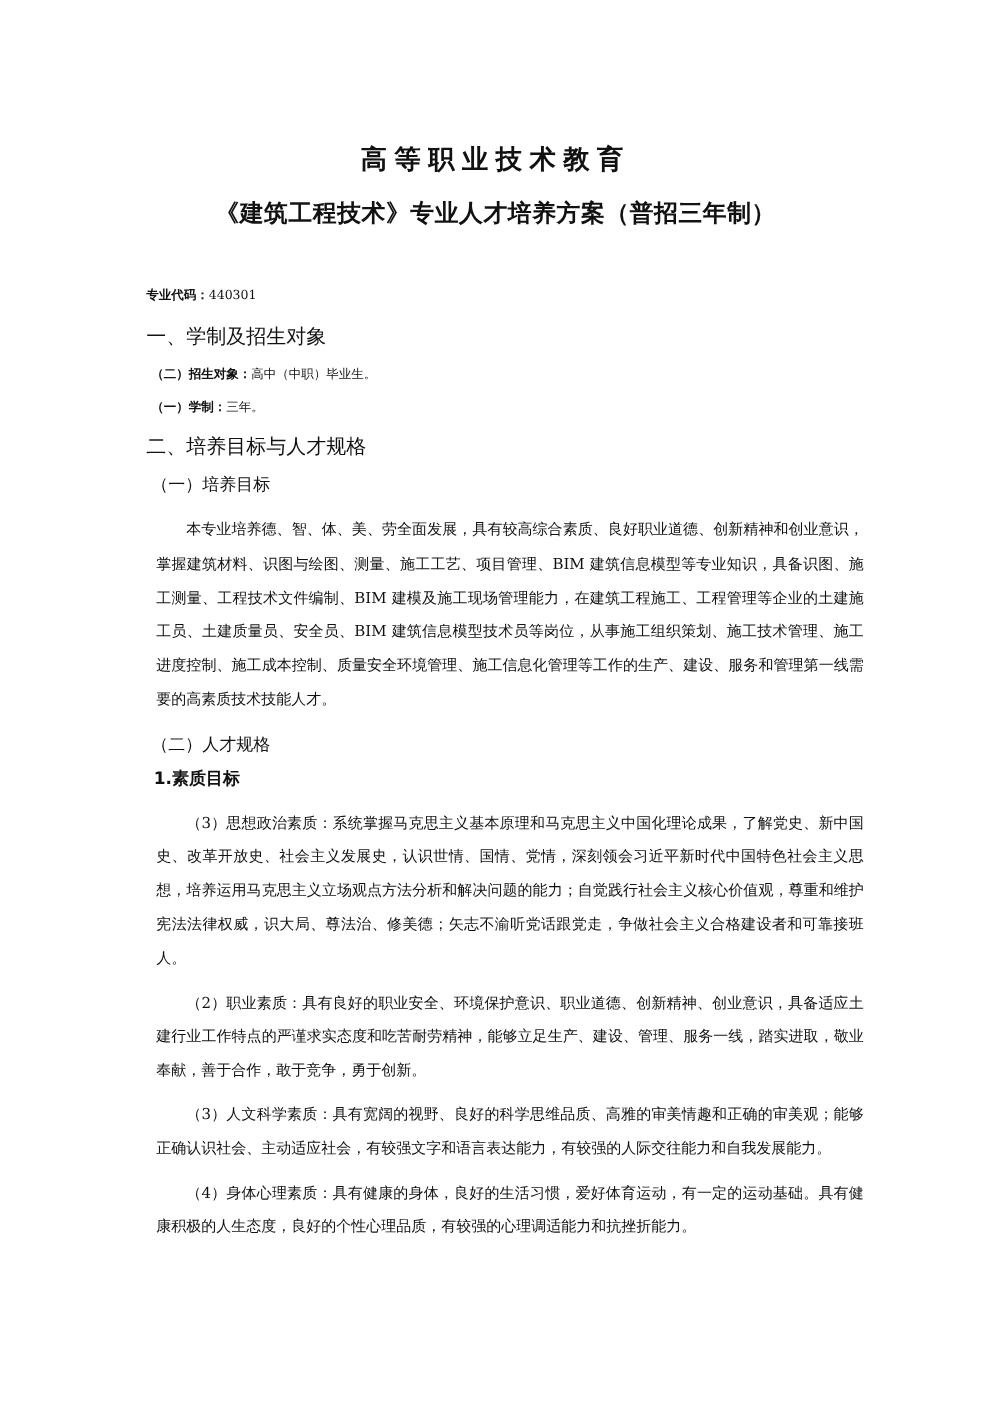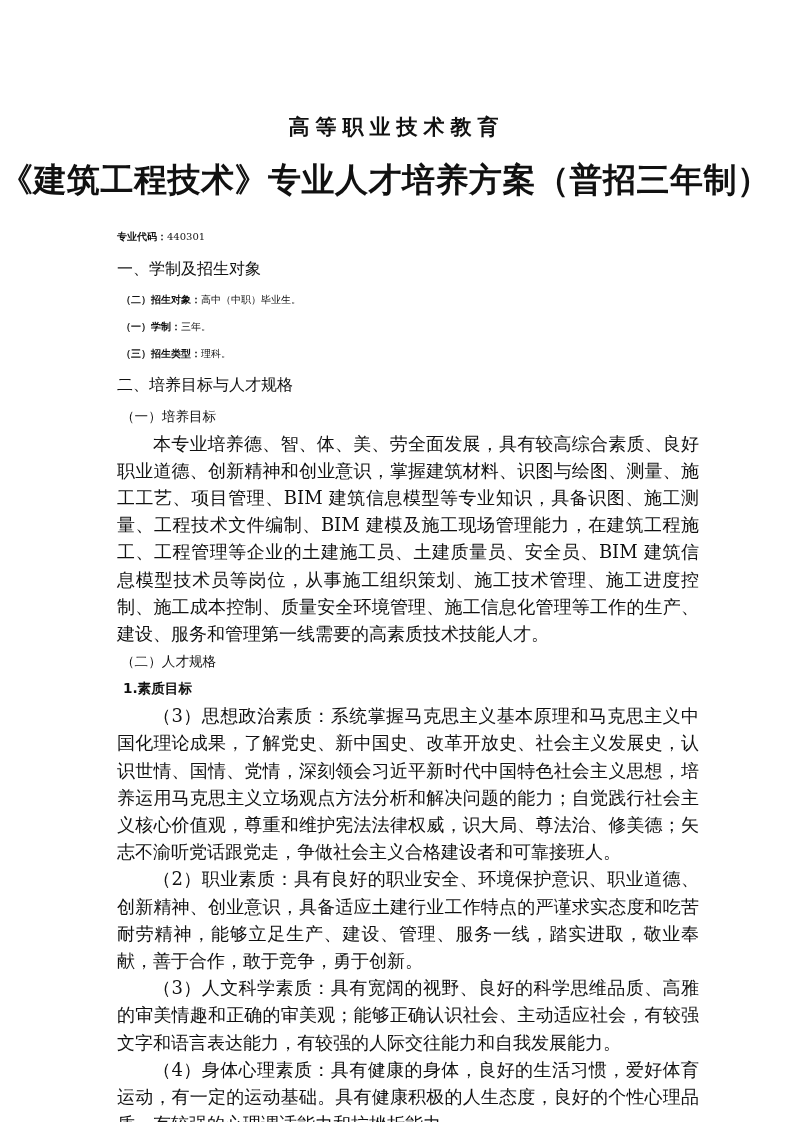--- a/index.html
+++ b/index.html
@@ -2,25 +2,25 @@
 <html><head>
 <meta charset="utf-8">
 <style>
   html, body { margin:0; padding:0; background:#ffffff; }
   body { width:793px; height:1122px; position:relative; overflow:hidden;
          font-family:"DejaVu Serif","Liberation Serif",serif; color:#111; }
   .page { position:absolute; left:0; top:0; width:664px; height:1122px; }
   .title1 { position:absolute; top:113px; left:0; width:793px; text-align:center;
             font-family:"DejaVu Sans","Liberation Sans",sans-serif; font-weight:bold;
             font-size:21px; letter-spacing:6px; }
-  .title2 { position:absolute; top:158px; left:0; width:793px; 
-            font-weight:bold; font-size:33px; letter-spacing:0.5px; }
+  .title2 { position:absolute; top:158px; left:0; width:793px; text-align:center;
+            font-weight:bold; font-size:19px; letter-spacing:0.5px; }
   .content { position:absolute; left:117px; top:226px; width:582px; }
   .line { font-size:10px; line-height:27.2px; white-space:nowrap; }
-  .para { font-size:18px; line-height:27.2px; text-align:justify; text-indent:2em; margin:0; }
+  .para { font-size:12px; line-height:27.2px; text-align:justify; text-indent:2em; margin:8px; }
   .b { font-family:"DejaVu Sans","Liberation Sans",sans-serif; font-weight:bold; }
   .h1 { font-family:"DejaVu Sans","Liberation Sans",sans-serif; font-size:16px;
         line-height:30px; margin:2px 0 2px 0; }
   .h2 { font-family:"DejaVu Sans","Liberation Sans",sans-serif; font-weight:normal;
         font-size:13.6px; line-height:28px; margin-left:4px; }
   .code { line-height:22px; margin-bottom:6px; }
   .h3 { font-family:"DejaVu Sans","Liberation Sans",sans-serif; font-weight:bold;
         font-size:13.6px; line-height:27px; margin-left:6px; }
 </style>
 </head>
@@ -36,23 +36,20 @@
     </div>
 
     <div class="h1">一、学制及招生对象</div>
 
     <div class="line" style="margin-left:4px;">
       <span class="b">（二）招生对象：</span><span>高中（中职）毕业生。</span>
     </div>
     <div class="line" style="margin-left:4px;">
       <span class="b">（一）学制：</span><span>三年。</span>
     </div>
-    <div class="line" style="margin-left:4px;">
-      <span class="b">（三）招生类型：</span><span>理科。</span>
-    </div>
 
     <div class="h1">二、培养目标与人才规格</div>
 
     <div class="h2">（一）培养目标</div>
     <p class="para">本专业培养德、智、体、美、劳全面发展，具有较高综合素质、良好职业道德、创新精神和创业意识，掌握建筑材料、识图与绘图、测量、施工工艺、项目管理、BIM 建筑信息模型等专业知识，具备识图、施工测量、工程技术文件编制、BIM 建模及施工现场管理能力，在建筑工程施工、工程管理等企业的土建施工员、土建质量员、安全员、BIM 建筑信息模型技术员等岗位，从事施工组织策划、施工技术管理、施工进度控制、施工成本控制、质量安全环境管理、施工信息化管理等工作的生产、建设、服务和管理第一线需要的高素质技术技能人才。</p>
 
     <div class="h2">（二）人才规格</div>
     <div class="h3">1.素质目标</div>
     <p class="para">（3）思想政治素质：系统掌握马克思主义基本原理和马克思主义中国化理论成果，了解党史、新中国史、改革开放史、社会主义发展史，认识世情、国情、党情，深刻领会习近平新时代中国特色社会主义思想，培养运用马克思主义立场观点方法分析和解决问题的能力；自觉践行社会主义核心价值观，尊重和维护宪法法律权威，识大局、尊法治、修美德；矢志不渝听党话跟党走，争做社会主义合格建设者和可靠接班人。</p>
     <p class="para">（2）职业素质：具有良好的职业安全、环境保护意识、职业道德、创新精神、创业意识，具备适应土建行业工作特点的严谨求实态度和吃苦耐劳精神，能够立足生产、建设、管理、服务一线，踏实进取，敬业奉献，善于合作，敢于竞争，勇于创新。</p>

